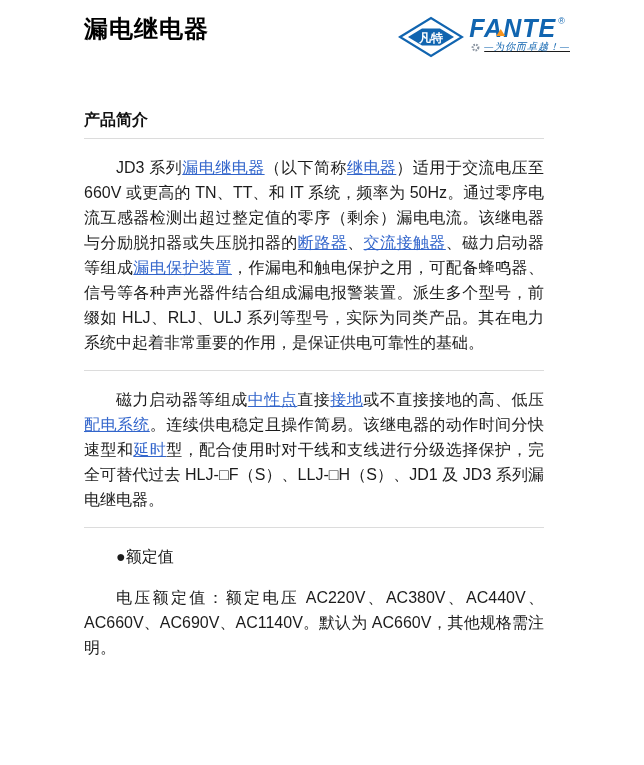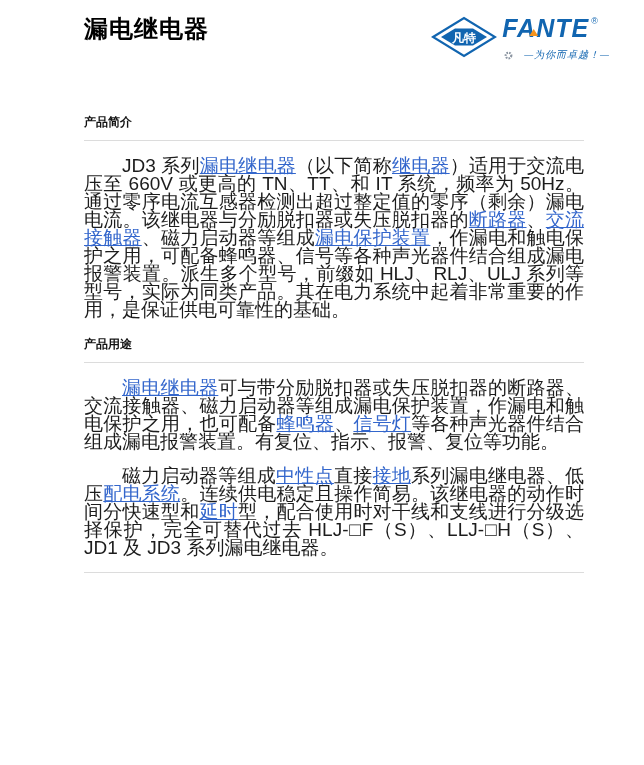--- a/index.html
+++ b/index.html
@@ -2,55 +2,55 @@
 <html><head>
 <meta charset="utf-8">
 <style>
   html,body{margin:0;padding:0;background:#ffffff;}
   body{
     width:644px;height:765px;overflow:hidden;position:relative;
     font-family:"Liberation Sans","DejaVu Sans",serif;
     color:#1c1c1c;
     -webkit-font-smoothing:antialiased;
   }
-  .page{padding:14px 60px 0 84px;}
+  .page{padding:14px 100px 0 84px;}
 
   
   .header{display:flex;justify-content:space-between;align-items:flex-start;}
   .doc-title{
     font-size:24px;font-weight:bold;color:#000;
     font-family:"Liberation Sans",sans-serif;letter-spacing:1px;line-height:30px;
   }
   .logo{display:flex;align-items:flex-start;gap:5px;margin-right:-26px;margin-top:2px;}
   .logo-right{display:flex;flex-direction:column;}
   .brand-row{display:flex;align-items:flex-start;line-height:1;position:relative;}
   .brand{
     font-family:"Liberation Sans",sans-serif;font-weight:bold;font-size:25px;
     color:#1165b0;letter-spacing:1px;line-height:24px;font-style:italic;
   }
   .a-accent{
     position:absolute;left:27px;top:13px;width:9px;height:7px;background:#f7941d;
     clip-path:polygon(50% 0,100% 100%,0 100%);
   }
   .reg{font-size:9px;color:#1165b0;margin-left:2px;line-height:10px;}
-  .slogan-row{display:flex;align-items:center;gap:11px;margin-top:8px;margin-left:2px;}
+  .slogan-row{display:flex;align-items:center;gap:4px;margin-top:0;margin-left:2px;text-decoration:underline;}
   .slogan{
     color:#1165b0;font-size:10px;font-style:italic;letter-spacing:1px;
     font-family:"Liberation Serif","DejaVu Serif",serif;white-space:nowrap;
   }
 
   
   .sections{margin-top:50px;}
   .section{margin-top:15px;}
   .section:first-child{margin-top:0;}
-  .section-title{font-size:12px;font-weight:bold;color:#111;line-height:20px;margin:0;}
+  .section-title{font-size:16px;font-weight:bold;color:#111;line-height:20px;margin:0;}
   .rule{border:none;border-top:1px solid #dcdcdc;height:0;margin:8px 0 0 0;}
   .paras{margin-top:9px;}
   .para{
-    margin:16px 0 4px 0;font-size:19px;line-height:18px;
+    margin:16px 0 4px 0;font-size:16px;line-height:25px;
     text-align:justify;text-indent:2em;color:#1c1c1c;
   }
   .para:last-child{margin-bottom:0;}
   a.lnk{color:#3366cc;text-decoration:underline;cursor:pointer;}
   a.lnk.b, .b{font-weight:bold;}
 </style>
 </head>
 <body>
 
 <div class="page">
@@ -82,25 +82,28 @@
 
   <div class="sections">
       <div class="section">
         <h2 class="section-title">产品简介</h2>
         <div class="rule"></div>
         <div class="paras">
           <p class="para"><span>JD3 系列</span><a class="lnk" href="#">漏电继电器</a><span>（以下简称</span><a class="lnk" href="#">继电器</a><span>）适用于交流电压至 660V 或更高的 TN、TT、和 IT 系统，频率为 50Hz。通过零序电流互感器检测出超过整定值的零序（剩余）漏电电流。该继电器与分励脱扣器或失压脱扣器的</span><a class="lnk" href="#">断路器</a><span>、</span><a class="lnk" href="#">交流接触器</a><span>、磁力启动器等组成</span><a class="lnk" href="#">漏电保护装置</a><span>，作漏电和触电保护之用，可配备蜂鸣器、信号等各种声光器件结合组成漏电报警装置。派生多个型号，前缀如 HLJ、RLJ、ULJ 系列等型号，实际为同类产品。其在电力系统中起着非常重要的作用，是保证供电可靠性的基础。</span></p>
         </div>
       </div>
       <div class="section">
-        <h2 class="section-title">产品用途</h2>
         <div class="rule"></div>
         <div class="paras">
-          <p class="para"><a class="lnk" href="#">漏电继电器</a><span>可与带分励脱扣器或失压脱扣器的断路器、交流接触器、磁力启动器等组成漏电保护装置，作漏电和触电保护之用，也可配备</span><a class="lnk" href="#">蜂鸣器</a><span>、</span><a class="lnk" href="#">信号灯</a><span>等各种声光器件结合组成漏电报警装置。有复位、指示、报警、复位等功能。</span></p>
-          <p class="para"><span>磁力启动器等组成</span><a class="lnk" href="#">中性点</a><span>直接</span><a class="lnk" href="#">接地</a><span>系列漏电继电器、低压</span><a class="lnk" href="#">配电系统</a><span>。连续供电稳定且操作简易。该继电器的动作时间分快速型和</span><a class="lnk" href="#">延时</a><span>型，配合使用时对干线和支线进行分级选择保护，完全可替代过去 HLJ-□F（S）、LLJ-□H（S）、JD1 及 JD3 系列漏电继电器。</span></p>
+          <p class="para"><span>磁力启动器等组成</span><a class="lnk" href="#">中性点</a><span>直接</span><a class="lnk" href="#">接地</a><span>或不直接接地的高、低压</span><a class="lnk" href="#">配电系统</a><span>。连续供电稳定且操作简易。该继电器的动作时间分快速型和</span><a class="lnk" href="#">延时</a><span>型，配合使用时对干线和支线进行分级选择保护，完全可替代过去 HLJ-□F（S）、LLJ-□H（S）、JD1 及 JD3 系列漏电继电器。</span></p>
         </div>
       </div>
       <div class="section">
         <div class="rule"></div>
+        <div class="paras">
+          <p class="para"><span>●额定值</span></p>
+          <p class="para"><span>电压额定值：额定电压 AC220V、AC380V、AC440V、AC660V、AC690V、AC1140V。默认为 AC660V，其他规格需注明。</span></p>
+          <p class="para"></p>
+        </div>
       </div>
     </div>
 
 </div>
 
 </body></html>

